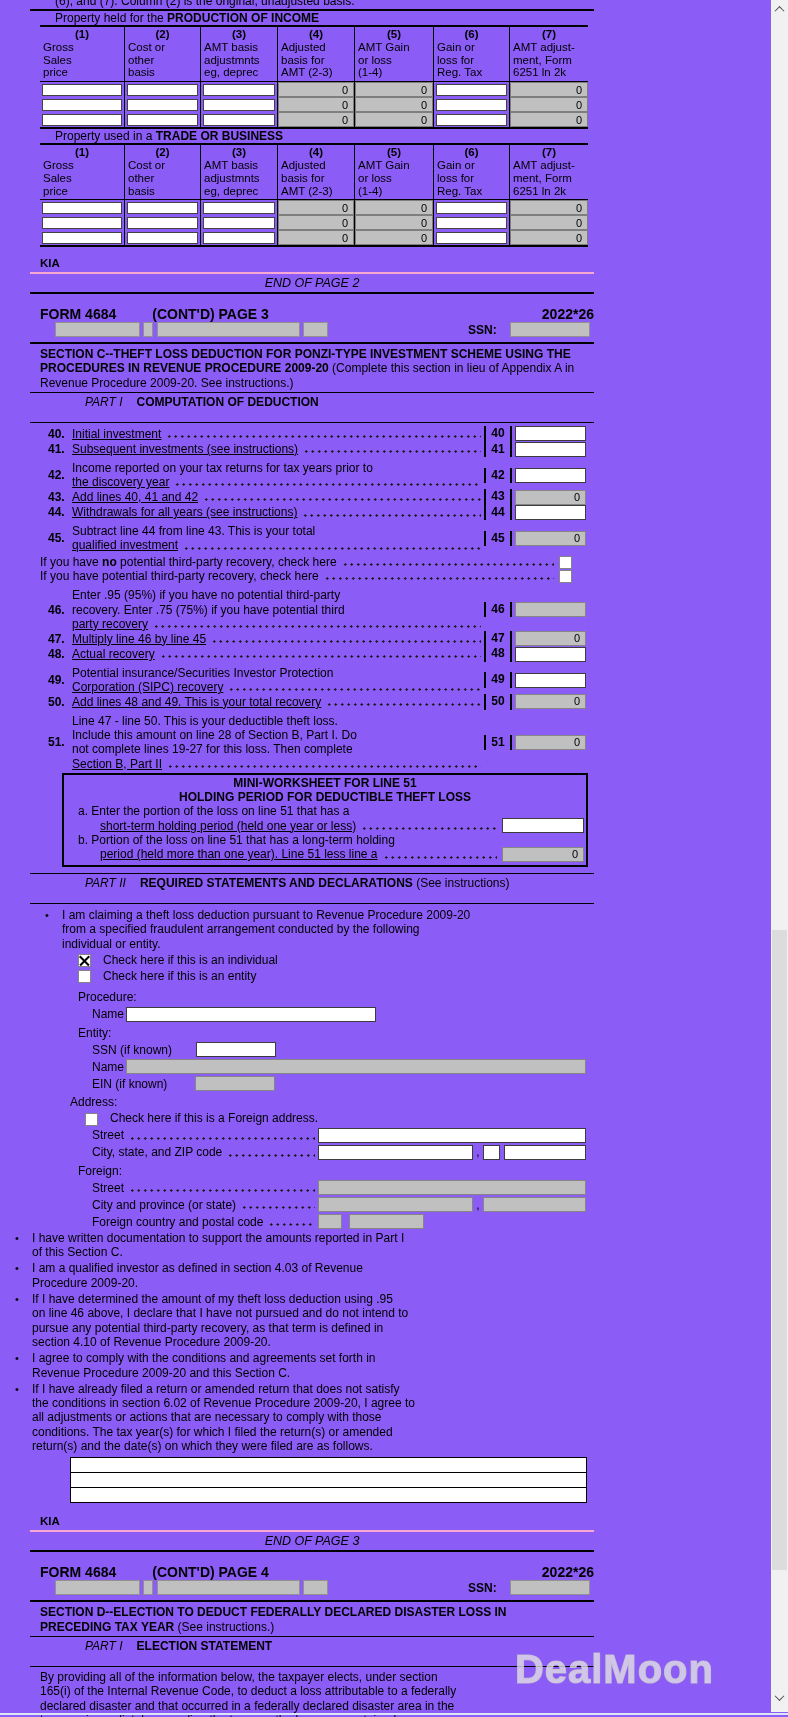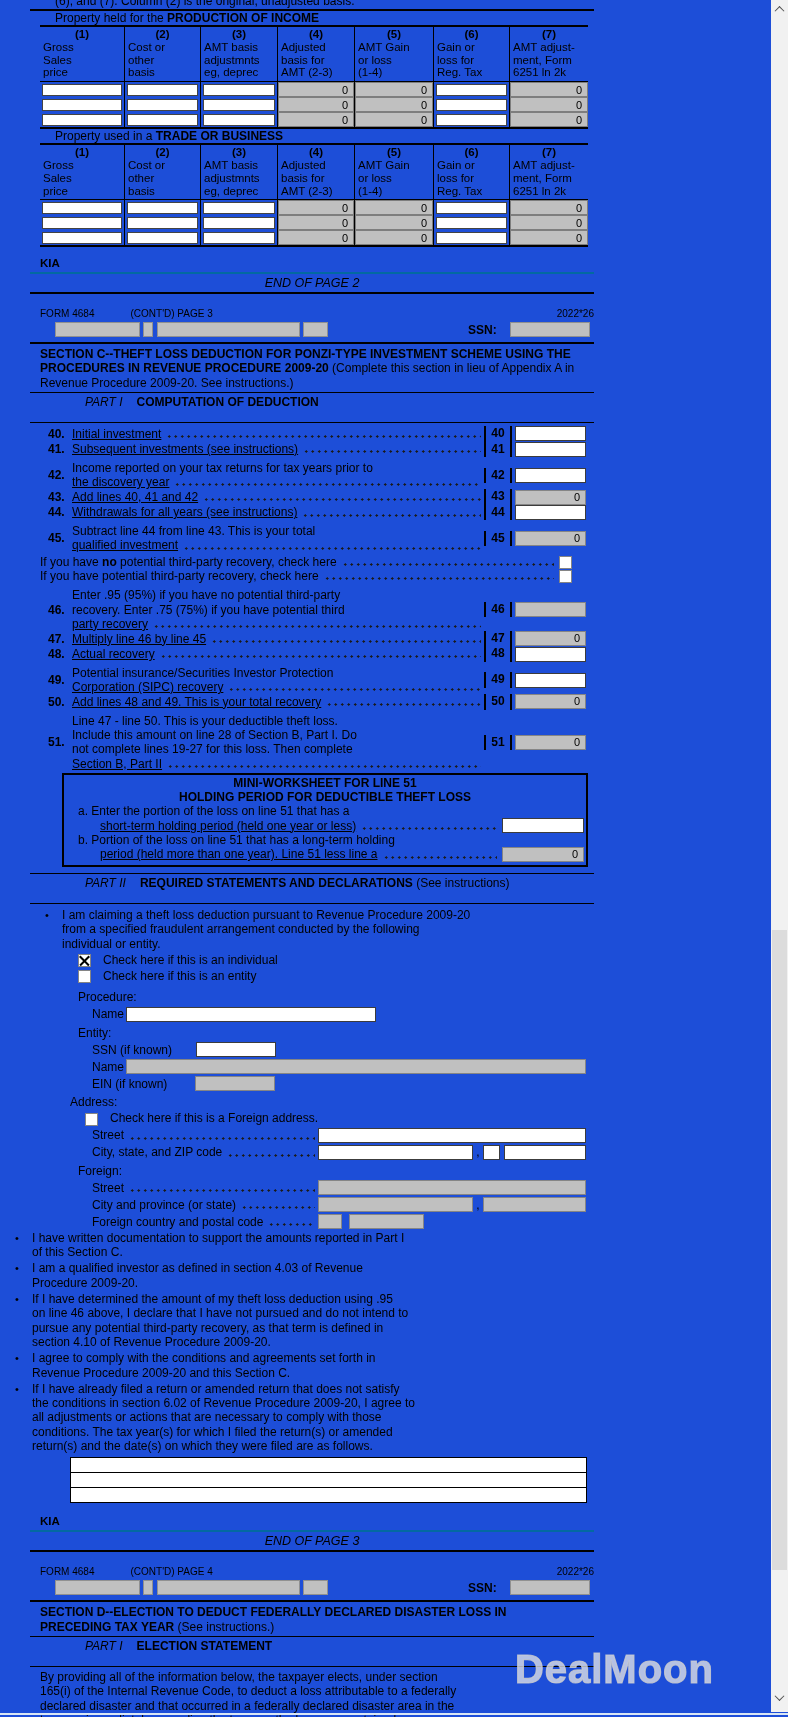--- a/index.html
+++ b/index.html
@@ -1,39 +1,39 @@
 <!DOCTYPE html>
 <html><head>
 <meta charset="utf-8">
 <style>
   html,body{margin:0;padding:0;background:#fff;}
-  .page{position:relative;width:788px;height:1717px;background:#1d4ed8;overflow:hidden;
+  .page{position:relative;width:788px;height:1717px;background:#8b5cf6;overflow:hidden;
         font-family:"Liberation Sans","DejaVu Sans",sans-serif;font-size:12px;color:#000;line-height:14.3px;}
   b,.b{font-weight:bold;}
   .clipline{margin-left:55px;height:9px;overflow:hidden;}
   .clipline div{margin-top:-6px;}
   .hr{margin-left:30px;width:564px;border-top:2px solid #000;}
   .tbl-title{margin-left:30px;width:564px;padding-left:25px;box-sizing:border-box;}
   
   .amt{margin-left:40px;width:548px;border-top:2px solid #000;border-bottom:2px solid #000;}
   .thead{display:grid;grid-template-columns:84px 76px 77px 77px 79px 76px 79px;border-bottom:1px solid #000;}
   .hcell{border-left:1px solid #000;padding:1px 3px 2px 3px;font-size:11.5px;line-height:12.7px;box-sizing:border-box;}
   .hcell.first{border-left:none;}
   .hnum{text-align:center;font-weight:bold;}
   .trow{display:grid;grid-template-columns:84px 76px 77px 77px 79px 76px 79px;height:15px;}
   .dcell{border-left:1px solid #000;position:relative;box-sizing:border-box;}
   .dcell.first{border-left:none;}
   .wcell{margin:1.5px 2px;height:10px;border:1px solid #444;background:#fff;}
   .gcell{height:100%;background:#c0c0c0;border:1px solid #7e7e7e;box-sizing:border-box;
          font-size:11px;text-align:right;padding:1px 5px 0 0;line-height:12px;}
   
-  .kia{margin-left:30px;width:564px;border-bottom:2px solid #0369a1;padding:3px 0 1px 10px;font-weight:bold;font-size:11.5px;box-sizing:border-box;}
+  .kia{margin-left:30px;width:564px;border-bottom:2px solid #f9a8d4;padding:3px 0 1px 10px;font-weight:bold;font-size:11.5px;box-sizing:border-box;}
   .eop{margin-left:30px;width:564px;border-bottom:2px solid #000;text-align:center;font-style:italic;font-size:12.5px;padding:2px 0;box-sizing:border-box;}
   
-  .fh1{margin-left:30px;width:564px;display:flex;font-weight:normal;font-size:10px;padding:3px 0 1px 0;box-sizing:border-box;justify-content:space-between;}
+  .fh1{margin-left:30px;width:564px;display:flex;font-weight:bold;font-size:14px;padding:3px 0 1px 0;box-sizing:border-box;justify-content:space-between;}
   .fh1 .f{margin-left:10px;} .fh1 .c{margin-left:36px;} .fh1 .y{margin-left:auto;}
   .fh2{margin-left:30px;width:564px;height:17px;position:relative;margin-bottom:3px;}
   .gbox{position:absolute;top:0;height:15px;background:#c0c0c0;border:1px solid #909090;box-sizing:border-box;}
   .ssnl{position:absolute;left:438px;top:1px;font-weight:bold;}
   
   .sect{margin-left:40px;width:540px;margin-top:3px;margin-bottom:2px;}
   .partbar{margin-left:30px;width:564px;border-top:1.5px solid #000;border-bottom:1.5px solid #000;
            padding:2px 0 13px 55px;box-sizing:border-box;margin-top:2px;}
   .plabel{font-style:italic;margin-right:14px;}
   .ptitle{font-weight:bold;}

